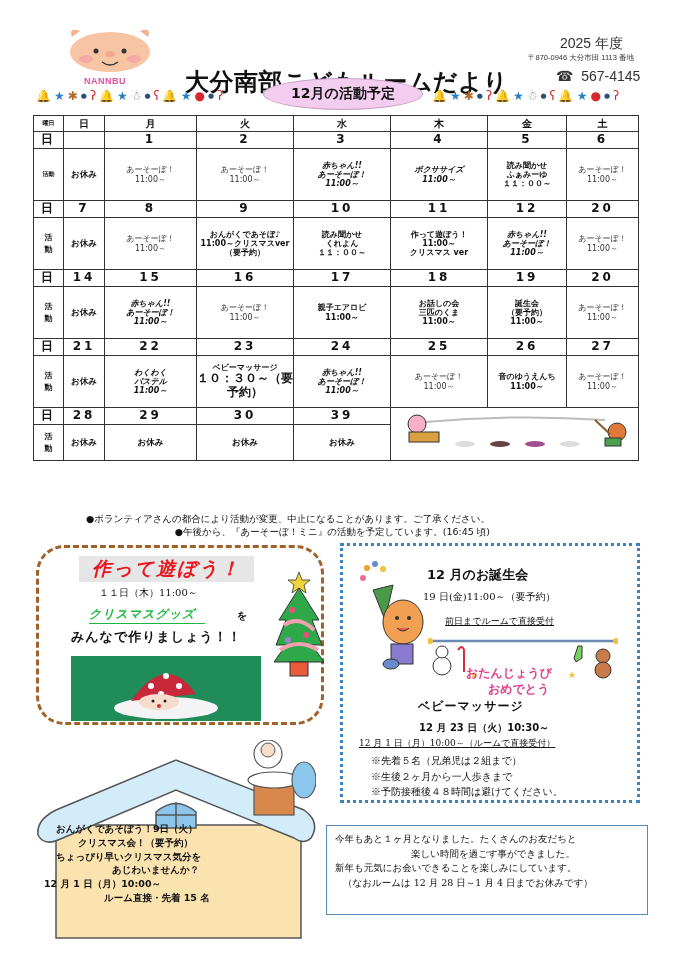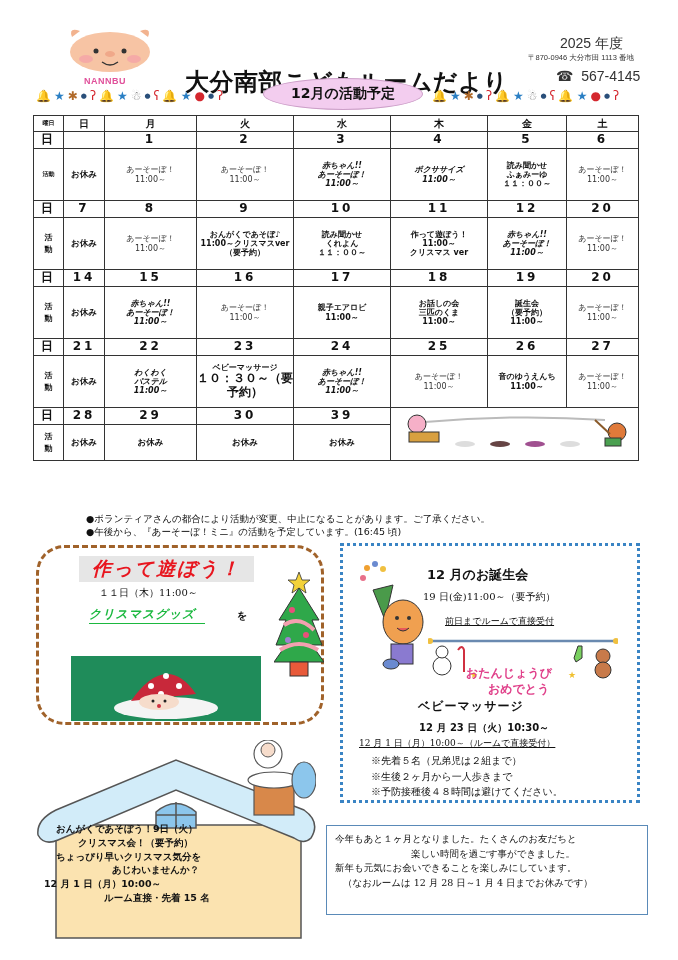--- a/index.html
+++ b/index.html
@@ -37,21 +37,21 @@
   .cal .lbl-v { font-size: 10px; font-weight: bold; line-height: 1.5; }
   .off { font-size: 8.5px !important; font-weight: bold; }
   .plain { font-size: 7px; color: #333; line-height: 2.1; }
   .bold-l { font-size: 12px; font-weight: bold; font-style: italic; line-height: 1.1; }
   .bold-m { font-size: 10px; font-weight: bold; line-height: 1.2; }
   .bold-s { font-size: 8px; font-weight: bold; line-height: 1.3; }
   .illus-cell { border-top: none !important; border-bottom: 1px solid #333; }
 
   
   .notes { position: absolute; left: 86px; top: 512px; font-size: 9.5px; line-height: 1.4; }
-  .notes div { white-space: nowrap; }
+  .notes div { white-space: nowrap; text-align: right; }
 
   
   .craft { position: absolute; left: 36px; top: 545px; width: 288px; height: 180px; border: 3px dashed #a0622a; border-radius: 28px; }
   .craft-title { position: absolute; left: 40px; top: 8px; width: 175px; height: 26px; background: #e6e6e6; color: #e8161f; font-size: 19px; font-weight: bold; font-style: italic; display: flex; align-items: center; justify-content: center; letter-spacing: 2px; }
   .craft-date { position: absolute; left: 60px; top: 38px; font-size: 10px; font-family: "DejaVu Serif", serif; }
   .craft-goods { position: absolute; left: 50px; top: 58px; font-size: 12px; font-weight: bold; font-style: italic; color: #1bb83f; border-bottom: 1.5px solid #1bb83f; padding-right: 10px; letter-spacing: 1px; }
   .craft-wo { position: absolute; left: 198px; top: 61px; font-size: 10px; font-weight: bold; }
   .craft-make { position: absolute; left: 32px; top: 80px; font-size: 13px; font-weight: bold; letter-spacing: 1px; }
   .craft-photo { position: absolute; left: 32px; top: 108px; width: 190px; height: 65px; background: #1f8c5a; overflow: hidden; }
   .tree { position: absolute; left: 235px; top: 22px; width: 50px; height: 110px; }
@@ -380,20 +380,21 @@
 <div class="notes">
   <div>●ボランティアさんの都合により活動が変更、中止になることがあります。ご了承ください。</div>
   <div>●午後から、『あーそーぼ！ミニ』の活動を予定しています。(16:45 頃)</div>
 </div>
 
 <div class="craft">
   <div class="craft-title">作って遊ぼう！</div>
   <div class="craft-date">１１日（木）11:00～</div>
   <div class="craft-goods">クリスマスグッズ</div>
   <div class="craft-wo">を</div>
+  <div class="craft-make">みんなで作りましょう！！</div>
   <div class="craft-photo">
     <svg width="190" height="65" viewBox="0 0 190 65">
       <ellipse cx="95" cy="52" rx="52" ry="11" fill="#f4f4f4"></ellipse>
       <path d="M60 45 Q95 -5 125 38 Z" fill="#c8283a"></path>
       <circle cx="80" cy="30" r="3" fill="#fff"></circle>
         <circle cx="95" cy="20" r="3" fill="#fff"></circle>
         <circle cx="108" cy="30" r="3" fill="#fff"></circle>
         <circle cx="90" cy="38" r="3" fill="#fff"></circle>
       <ellipse cx="88" cy="46" rx="20" ry="8" fill="#f6dccb"></ellipse>
       <circle cx="82" cy="45" r="1.5" fill="#222"></circle>

